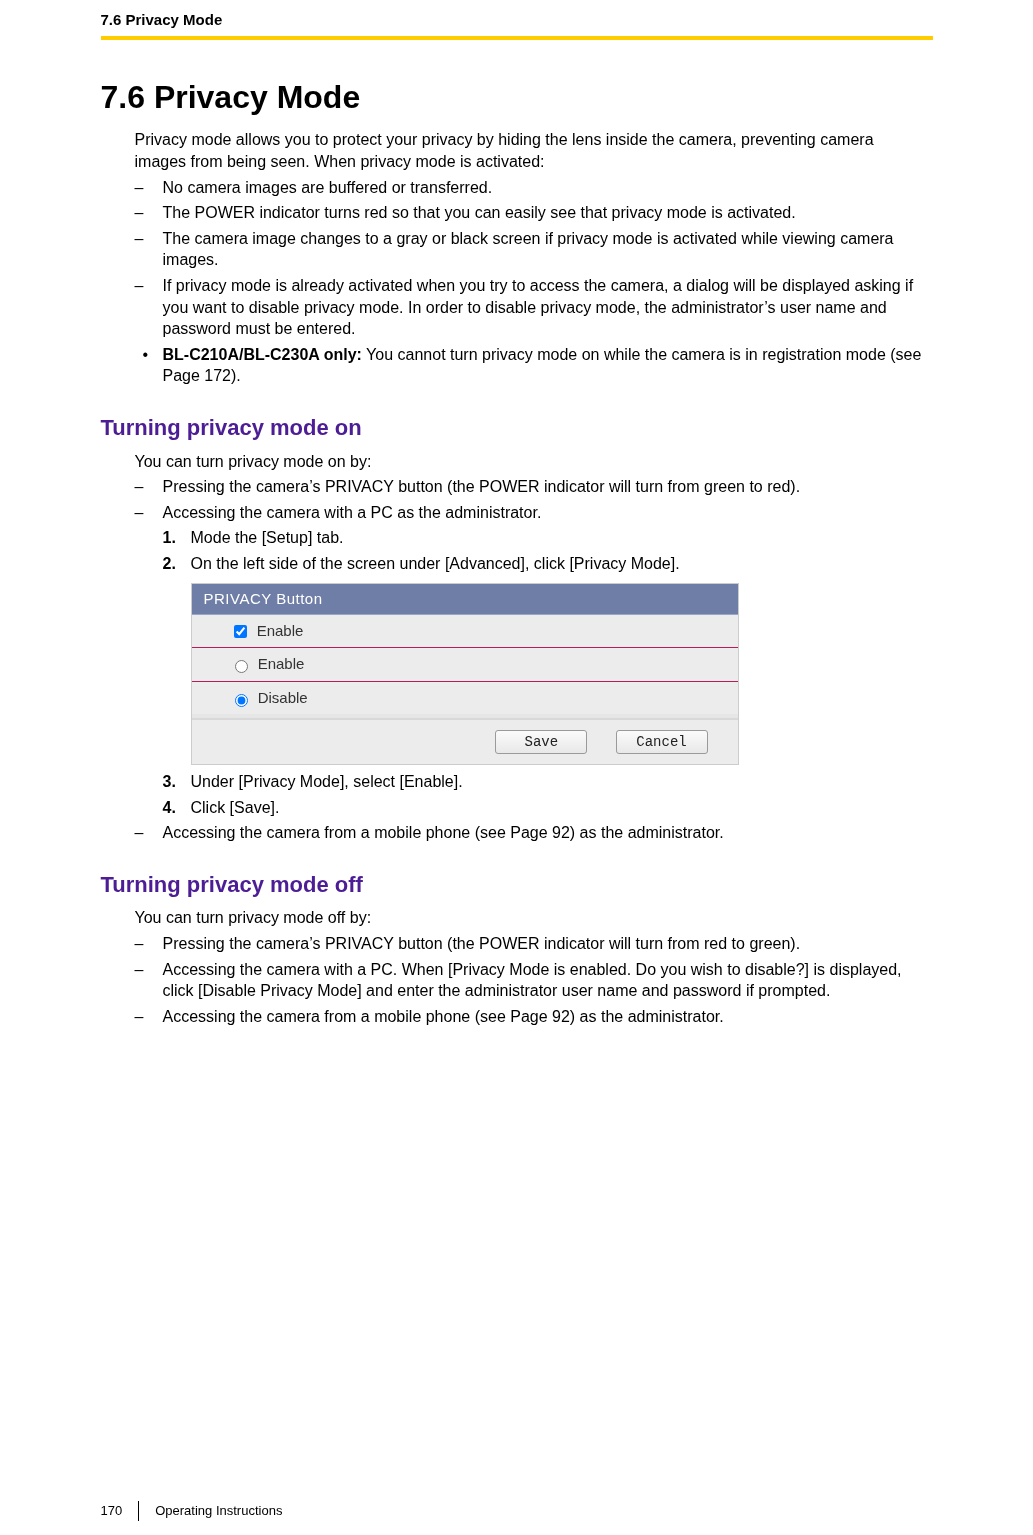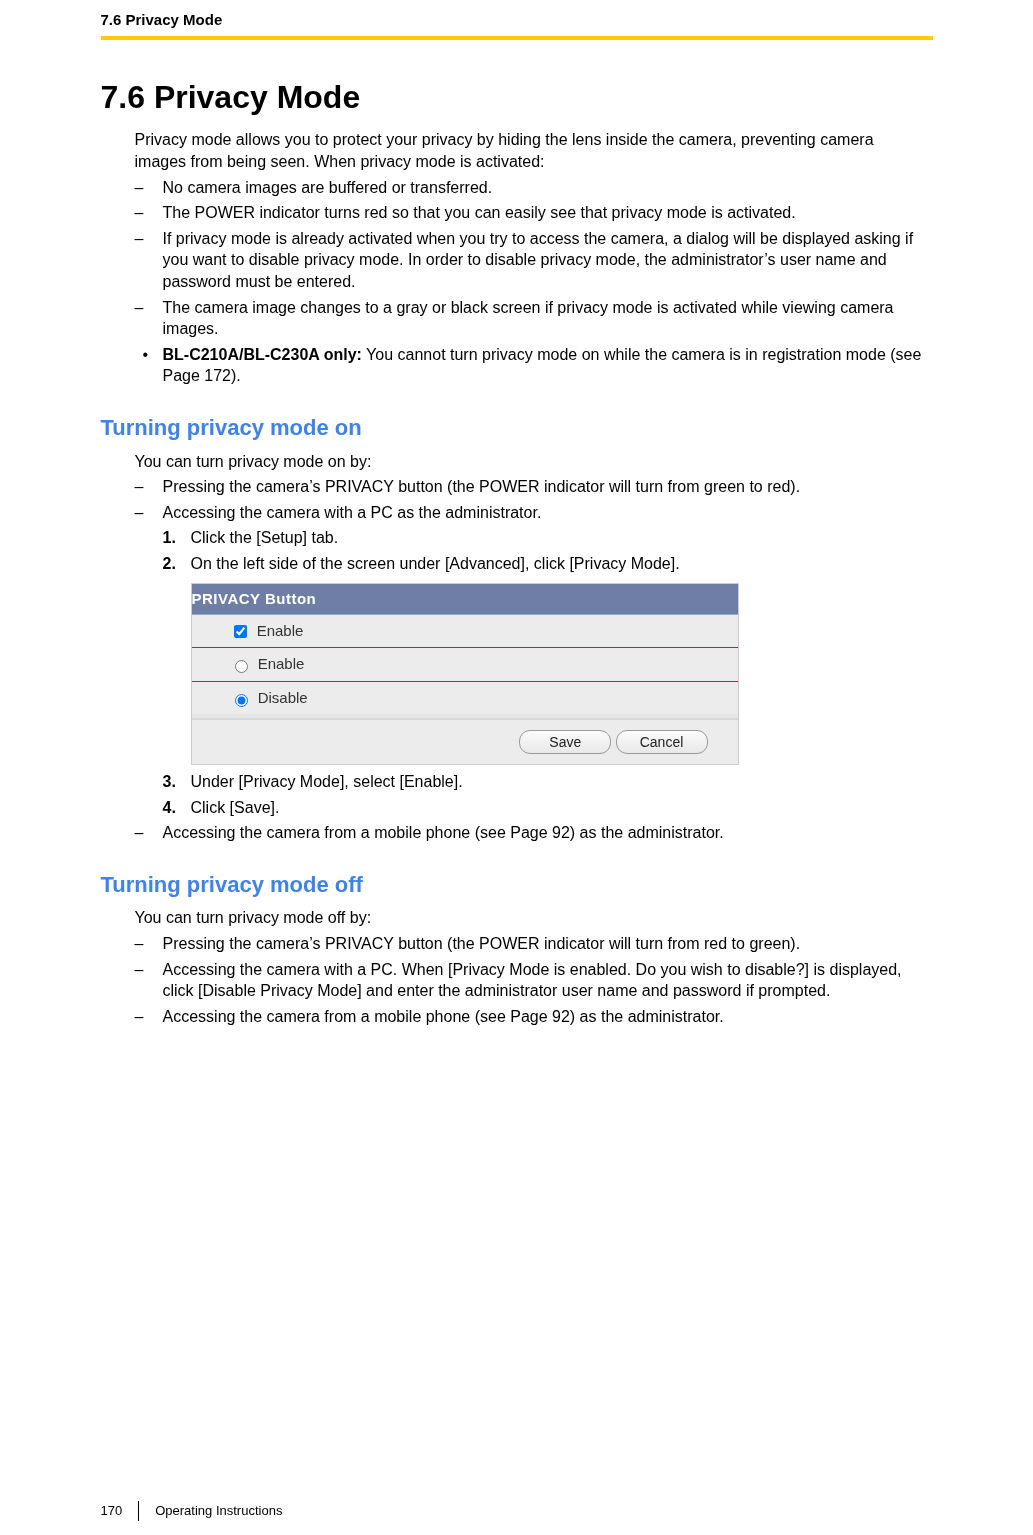--- a/index.html
+++ b/index.html
@@ -68,40 +68,40 @@
     top: 0;
   }
   .note-head {
     font-weight: bold;
     text-decoration: underline;
     margin: 14px 0 4px 0;
   }
   h2.subhead {
     font-size: 22px;
     font-weight: bold;
-    color: #3b82f6;
+    color: #4c1d95;
     margin: 26px 0 8px 0;
   }
   .nested { margin-left: 28px; }
 
   
   .ui-shot {
     width: 548px;
     border: 1px solid #ccc;
     background: #ececec;
     font-family: "Segoe UI", Tahoma, sans-serif;
     font-size: 15px;
     color: #333;
     margin: 8px 0 6px 0;
   }
   .ui-shot .hdr {
     background: #6f7ea6;
     color: #fff;
-    font-weight: bold;
-    padding: 5px 0;
+    font-weight: normal;
+    padding: 5px 12px;
     border-bottom: 1px solid #9aa6c5;
     letter-spacing: 0.5px;
   }
   .ui-shot .row {
     padding: 6px 10px 6px 38px;
     background: #ececec;
   }
   .ui-shot .row + .row { border-top: 1px solid #be185d; }
   .ui-shot label { cursor: default; }
   .ui-shot input[type=checkbox], .ui-shot input[type=radio] {
@@ -111,26 +111,26 @@
   .ui-shot .sep { height: 4px; background: #e6e6e6; }
   .ui-shot .btnbar {
     padding: 10px 30px 10px 0;
     text-align: right;
     border-top: 2px solid #d8d8d8;
     background: #ececec;
   }
   .ui-shot button {
     min-width: 92px;
     padding: 3px 14px;
-    margin-left: 0;
-    font-family: Liberation Sans, sans-serif;
+    margin-left: 24px;
+    font-family: Liberation Mono, monospace;
     font-size: 14px;
     background: linear-gradient(#fbfbfb,#e8e8e8);
     border: 1px solid #9a9a9a;
-    border-radius: 11px;
+    border-radius: 3px;
     color: #222;
   }
 
   .footer {
     position: absolute;
     left: 10px;
     bottom: 14px;
     font-size: 13px;
     display: flex;
     align-items: center;
@@ -150,40 +150,40 @@
   <div class="running-head">7.6 Privacy Mode</div>
   <div class="yellow-rule"></div>
 
   <h1 class="section-title">7.6  Privacy Mode</h1>
 
   <div class="body-block">
     <p>Privacy mode allows you to protect your privacy by hiding the lens inside the camera, preventing camera images from being seen. When privacy mode is activated:</p>
     <ul class="dash">
       <li>No camera images are buffered or transferred.</li>
       <li>The POWER indicator turns red so that you can easily see that privacy mode is activated.</li>
+      <li>The camera image changes to a gray or black screen if privacy mode is activated while viewing camera images.</li>
       <li>If privacy mode is already activated when you try to access the camera, a dialog will be displayed asking if you want to disable privacy mode. In order to disable privacy mode, the administrator’s user name and password must be entered.</li>
-      <li>The camera image changes to a gray or black screen if privacy mode is activated while viewing camera images.</li>
     </ul>
 
     <ul class="bullet">
       <li>
         <span class="strong">BL-C210A/BL-C230A only:</span><span> You cannot turn privacy mode on while the camera is in registration mode (see Page 172).</span>
       </li>
     </ul>
   </div>
 
   <h2 class="subhead">Turning privacy mode on</h2>
   <div class="body-block">
     <p>You can turn privacy mode on by:</p>
     <ul class="dash">
       <li>Pressing the camera’s PRIVACY button (the POWER indicator will turn from green to red).</li>
       <li>
         <span>Accessing the camera with a PC as the administrator.</span>
         <ol class="num nested" style="margin-top:4px;">
-          <li>Click the [Setup] tab.</li>
+          <li>Mode the [Setup] tab.</li>
           <li>On the left side of the screen under [Advanced], click [Privacy Mode].</li>
         </ol>
 
         <div class="nested">
           <div class="ui-shot">
             <div class="hdr">PRIVACY Button</div>
             <div class="row">
               <label>
                 <input type="checkbox" checked="" style="">
                 <span>Enable</span>

